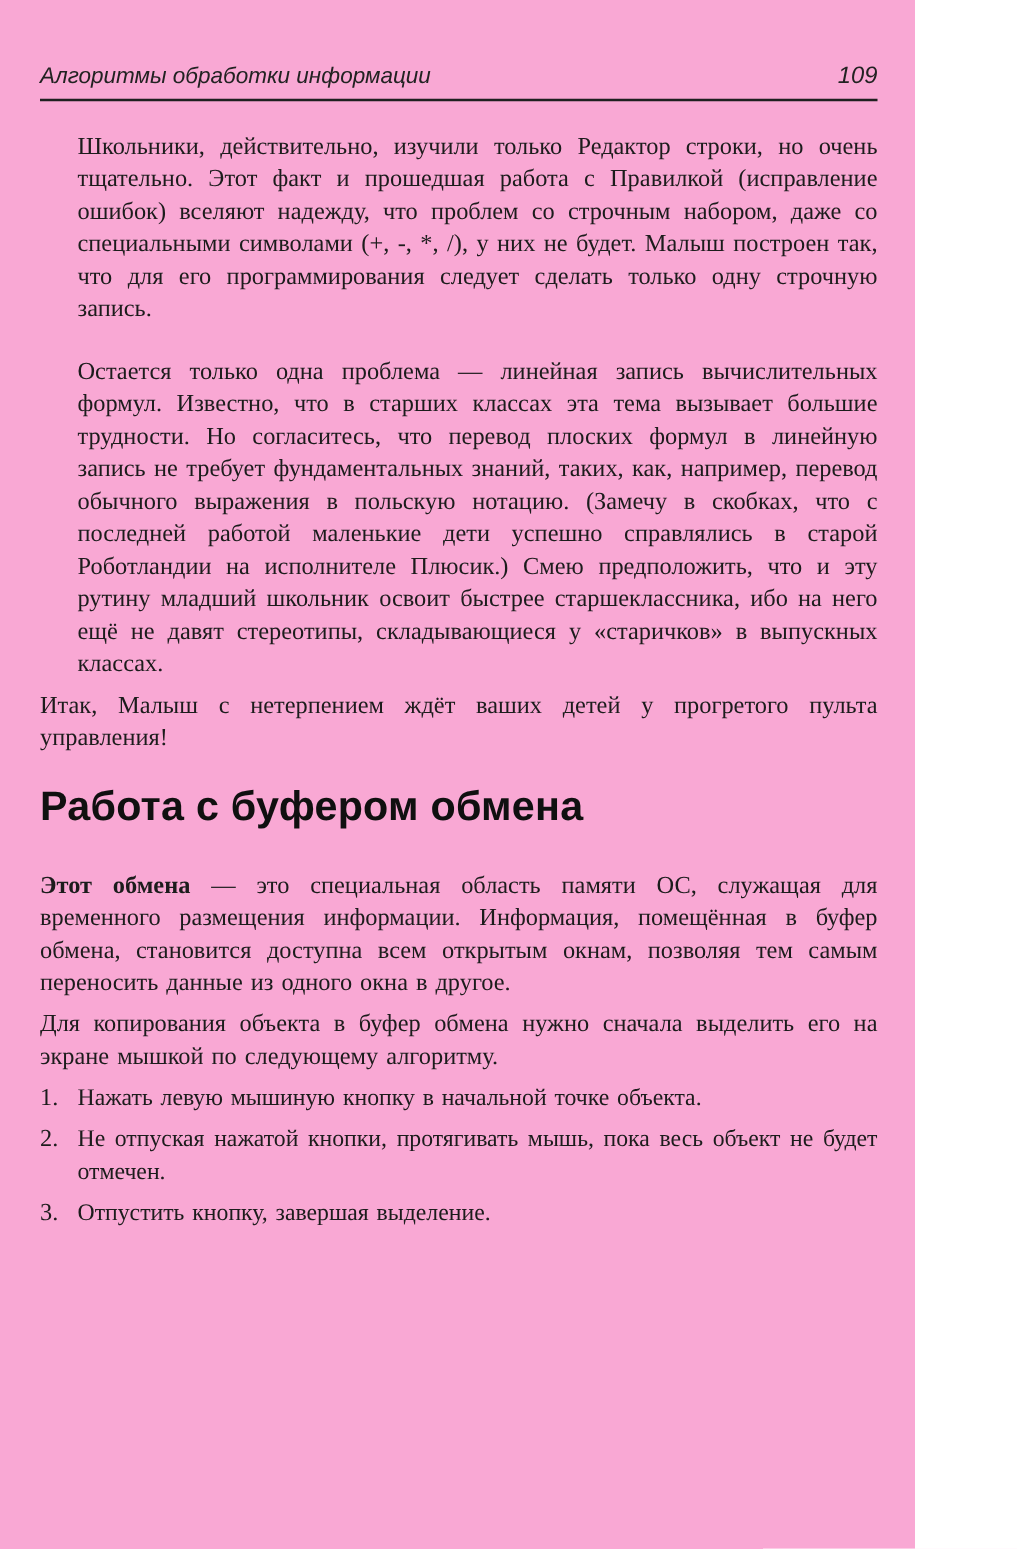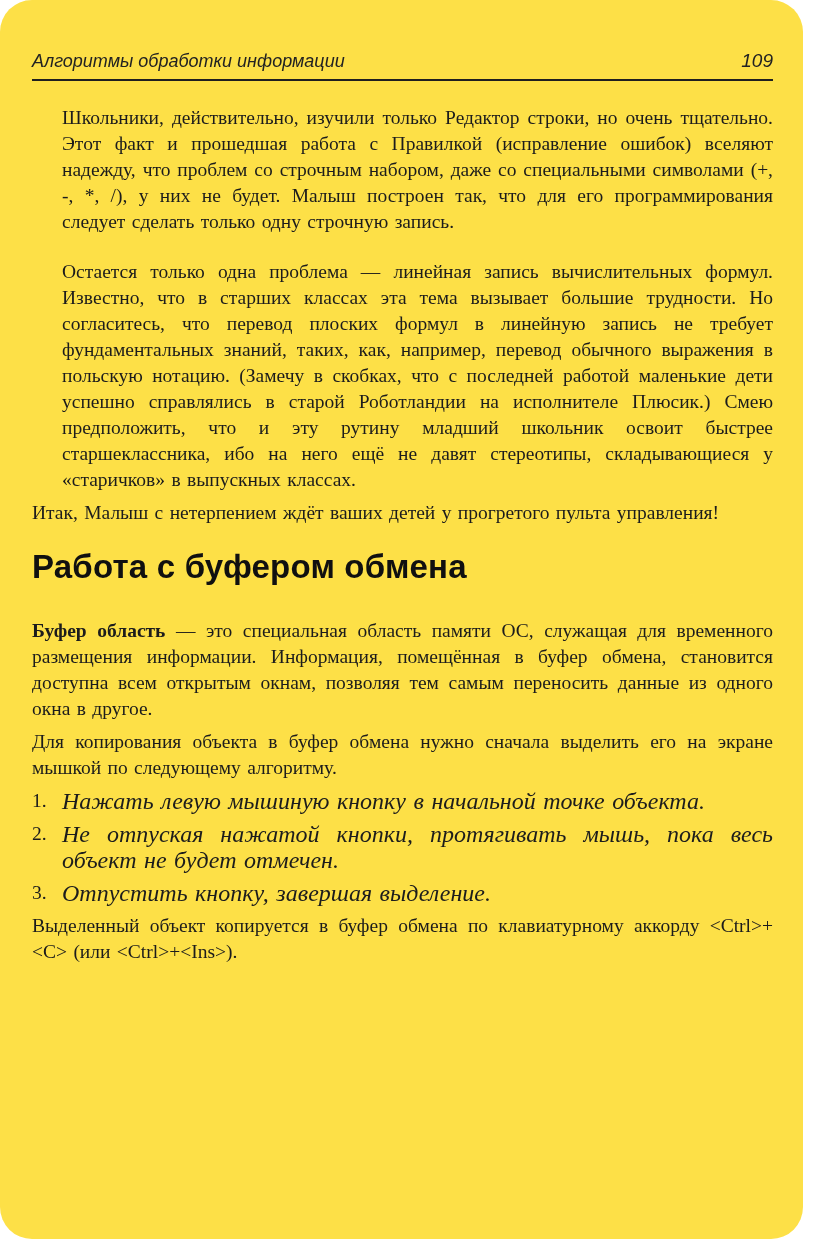--- a/index.html
+++ b/index.html
@@ -2,29 +2,28 @@
 <html lang="ru"><head>
 <meta charset="utf-8">
 <style>
   html, body {
     margin: 0;
     padding: 0;
     background: #ffffff;
   }
   .page {
     position: relative;
-    width: 803px;
+    width: 732px;
     height: 1239px;
     box-sizing: border-box;
-    background: #fde047;
+    background: #f9a8d4;
     color: #1c1c1c;
     padding: 50px 30px 0 32px;
     font-family: "Liberation Serif", serif;
     overflow: hidden;
-    border-radius: 32px;
   }
   .running-head {
     display: flex;
     justify-content: space-between;
     align-items: baseline;
     font-family: "Liberation Sans", sans-serif;
     font-style: italic;
     font-size: 18px;
     color: #222;
     padding-bottom: 7px;
@@ -67,25 +66,24 @@
     display: flex;
     margin: 0 0 7px 0;
   }
   .alg-num {
     flex: 0 0 30px;
     font-size: 19.5px;
     line-height: 26px;
   }
   .alg-text {
     flex: 1;
-    font-size: 24px;
+    font-size: 19px;
     line-height: 26px;
     text-align: justify;
     word-spacing: 1.5px;
-    font-style: italic;
   }
 </style>
 </head>
 <body>
 
 <div class="page">
 
   <div class="running-head">
     <span>Алгоритмы обработки информации</span>
     <span class="page-num">109</span>
@@ -96,36 +94,35 @@
     <p class="para indented">Школьники, действительно, изучили только Редактор строки, но очень тщательно. Этот факт и прошедшая работа с Правилкой (исправление ошибок) вселяют надежду, что проблем со строчным набором, даже со специальными символами (+, -, *, /), у них не будет. Малыш построен так, что для его программирования следует сделать только одну строчную запись.</p>
 
     <p class="para indented">Остается только одна проблема — линейная запись вычислительных формул. Известно, что в старших классах эта тема вызывает большие трудности. Но согласитесь, что перевод плоских формул в линейную запись не требует фундаментальных знаний, таких, как, например, перевод обычного выражения в польскую нотацию. (Замечу в скобках, что с последней работой маленькие дети успешно справлялись в старой Роботландии на исполнителе Плюсик.) Смею предположить, что и эту рутину младший школьник освоит быстрее старшеклассника, ибо на него ещё не давят стереотипы, складывающиеся у «старичков» в выпускных классах.</p>
 
     <p class="para">Итак, Малыш с нетерпением ждёт ваших детей у прогретого пульта управления!</p>
 
     <h1 class="section-heading">Работа с буфером обмена</h1>
 
 
 
-    <p class="para"><span class="term">Буфер область</span><span> — это специальная область памяти ОС, служащая для временного размещения информации. Информация, помещённая в буфер обмена, становится доступна всем открытым окнам, позволяя тем самым переносить данные из одного окна в другое.</span></p>
+    <p class="para"><span class="term">Этот обмена</span><span> — это специальная область памяти ОС, служащая для временного размещения информации. Информация, помещённая в буфер обмена, становится доступна всем открытым окнам, позволяя тем самым переносить данные из одного окна в другое.</span></p>
 
     <p class="para">Для копирования объекта в буфер обмена нужно сначала выделить его на экране мышкой по следующему алгоритму.</p>
 
     <ol class="alg-list">
       <li>
         <span class="alg-num">1.</span>
         <span class="alg-text">Нажать левую мышиную кнопку в начальной точке объекта.</span>
       </li>
       <li>
         <span class="alg-num">2.</span>
         <span class="alg-text">Не отпуская нажатой кнопки, протягивать мышь, пока весь объект не будет отмечен.</span>
       </li>
       <li>
         <span class="alg-num">3.</span>
         <span class="alg-text">Отпустить кнопку, завершая выделение.</span>
       </li>
     </ol>
 
-    <p class="para">Выделенный объект копируется в буфер обмена по клавиатурному аккорду &lt;Ctrl&gt;+&lt;C&gt; (или &lt;Ctrl&gt;+&lt;Ins&gt;).</p>
 
 
   </div>
 </div>
 
 </body></html>

